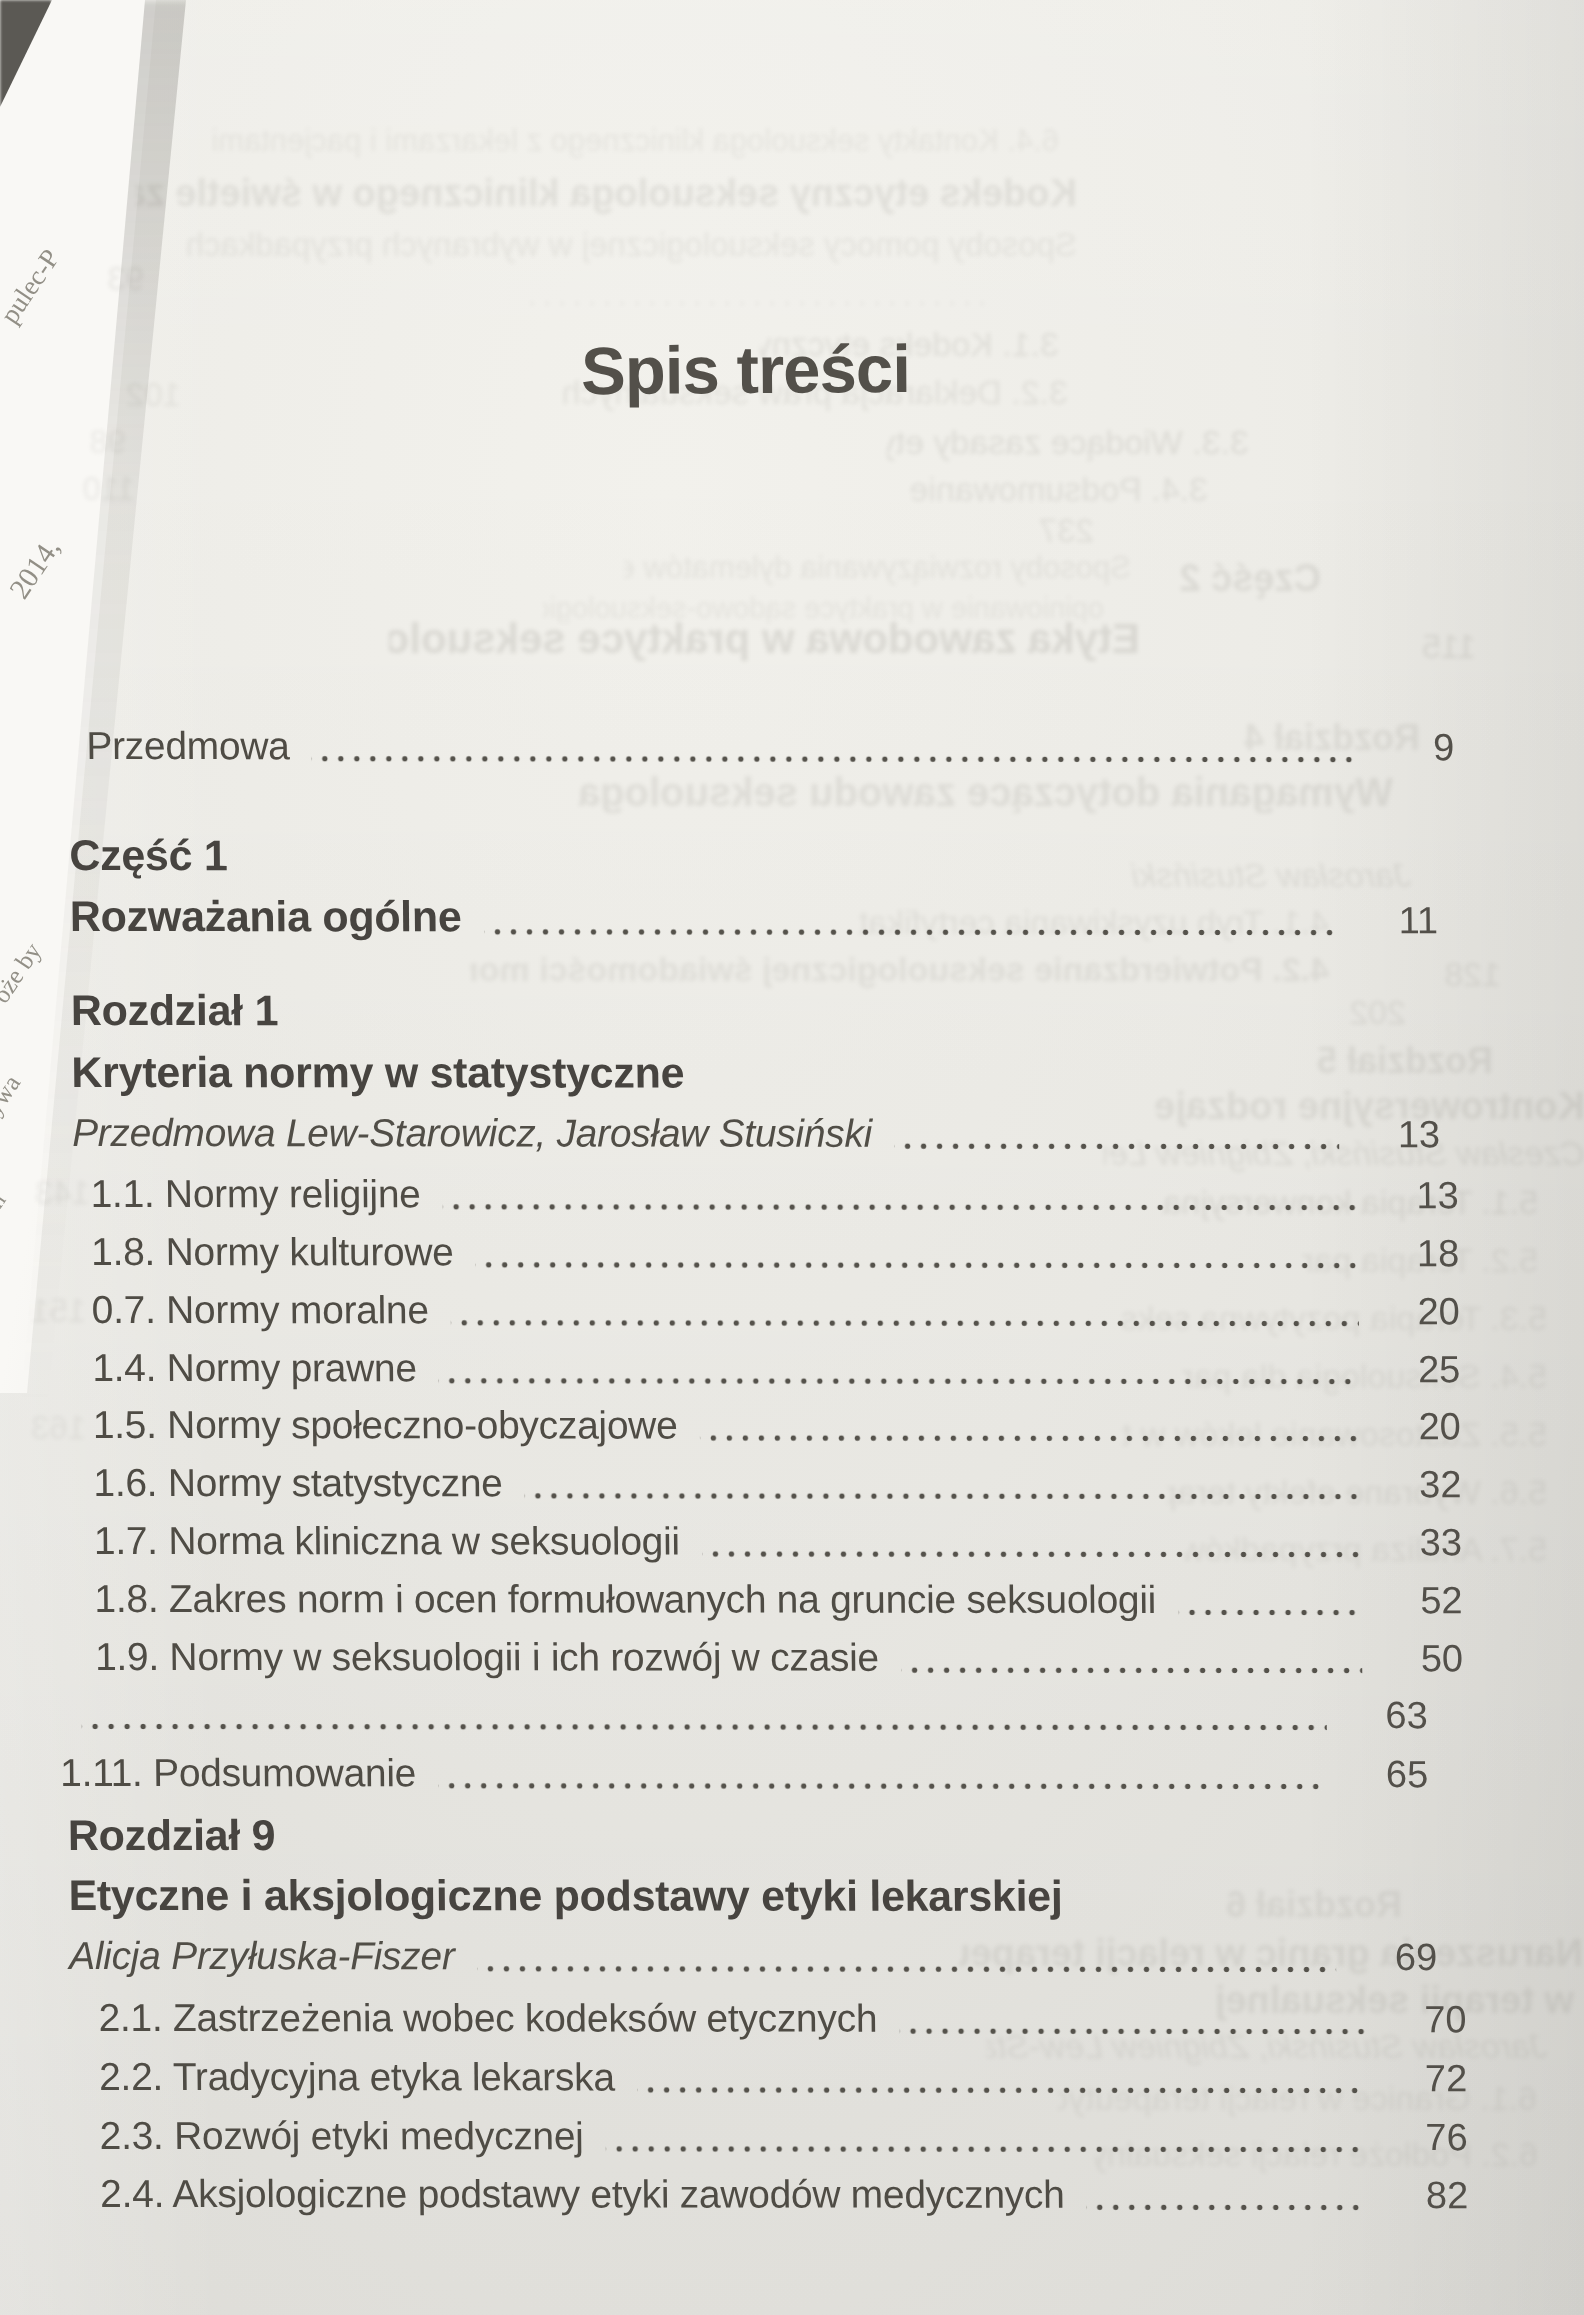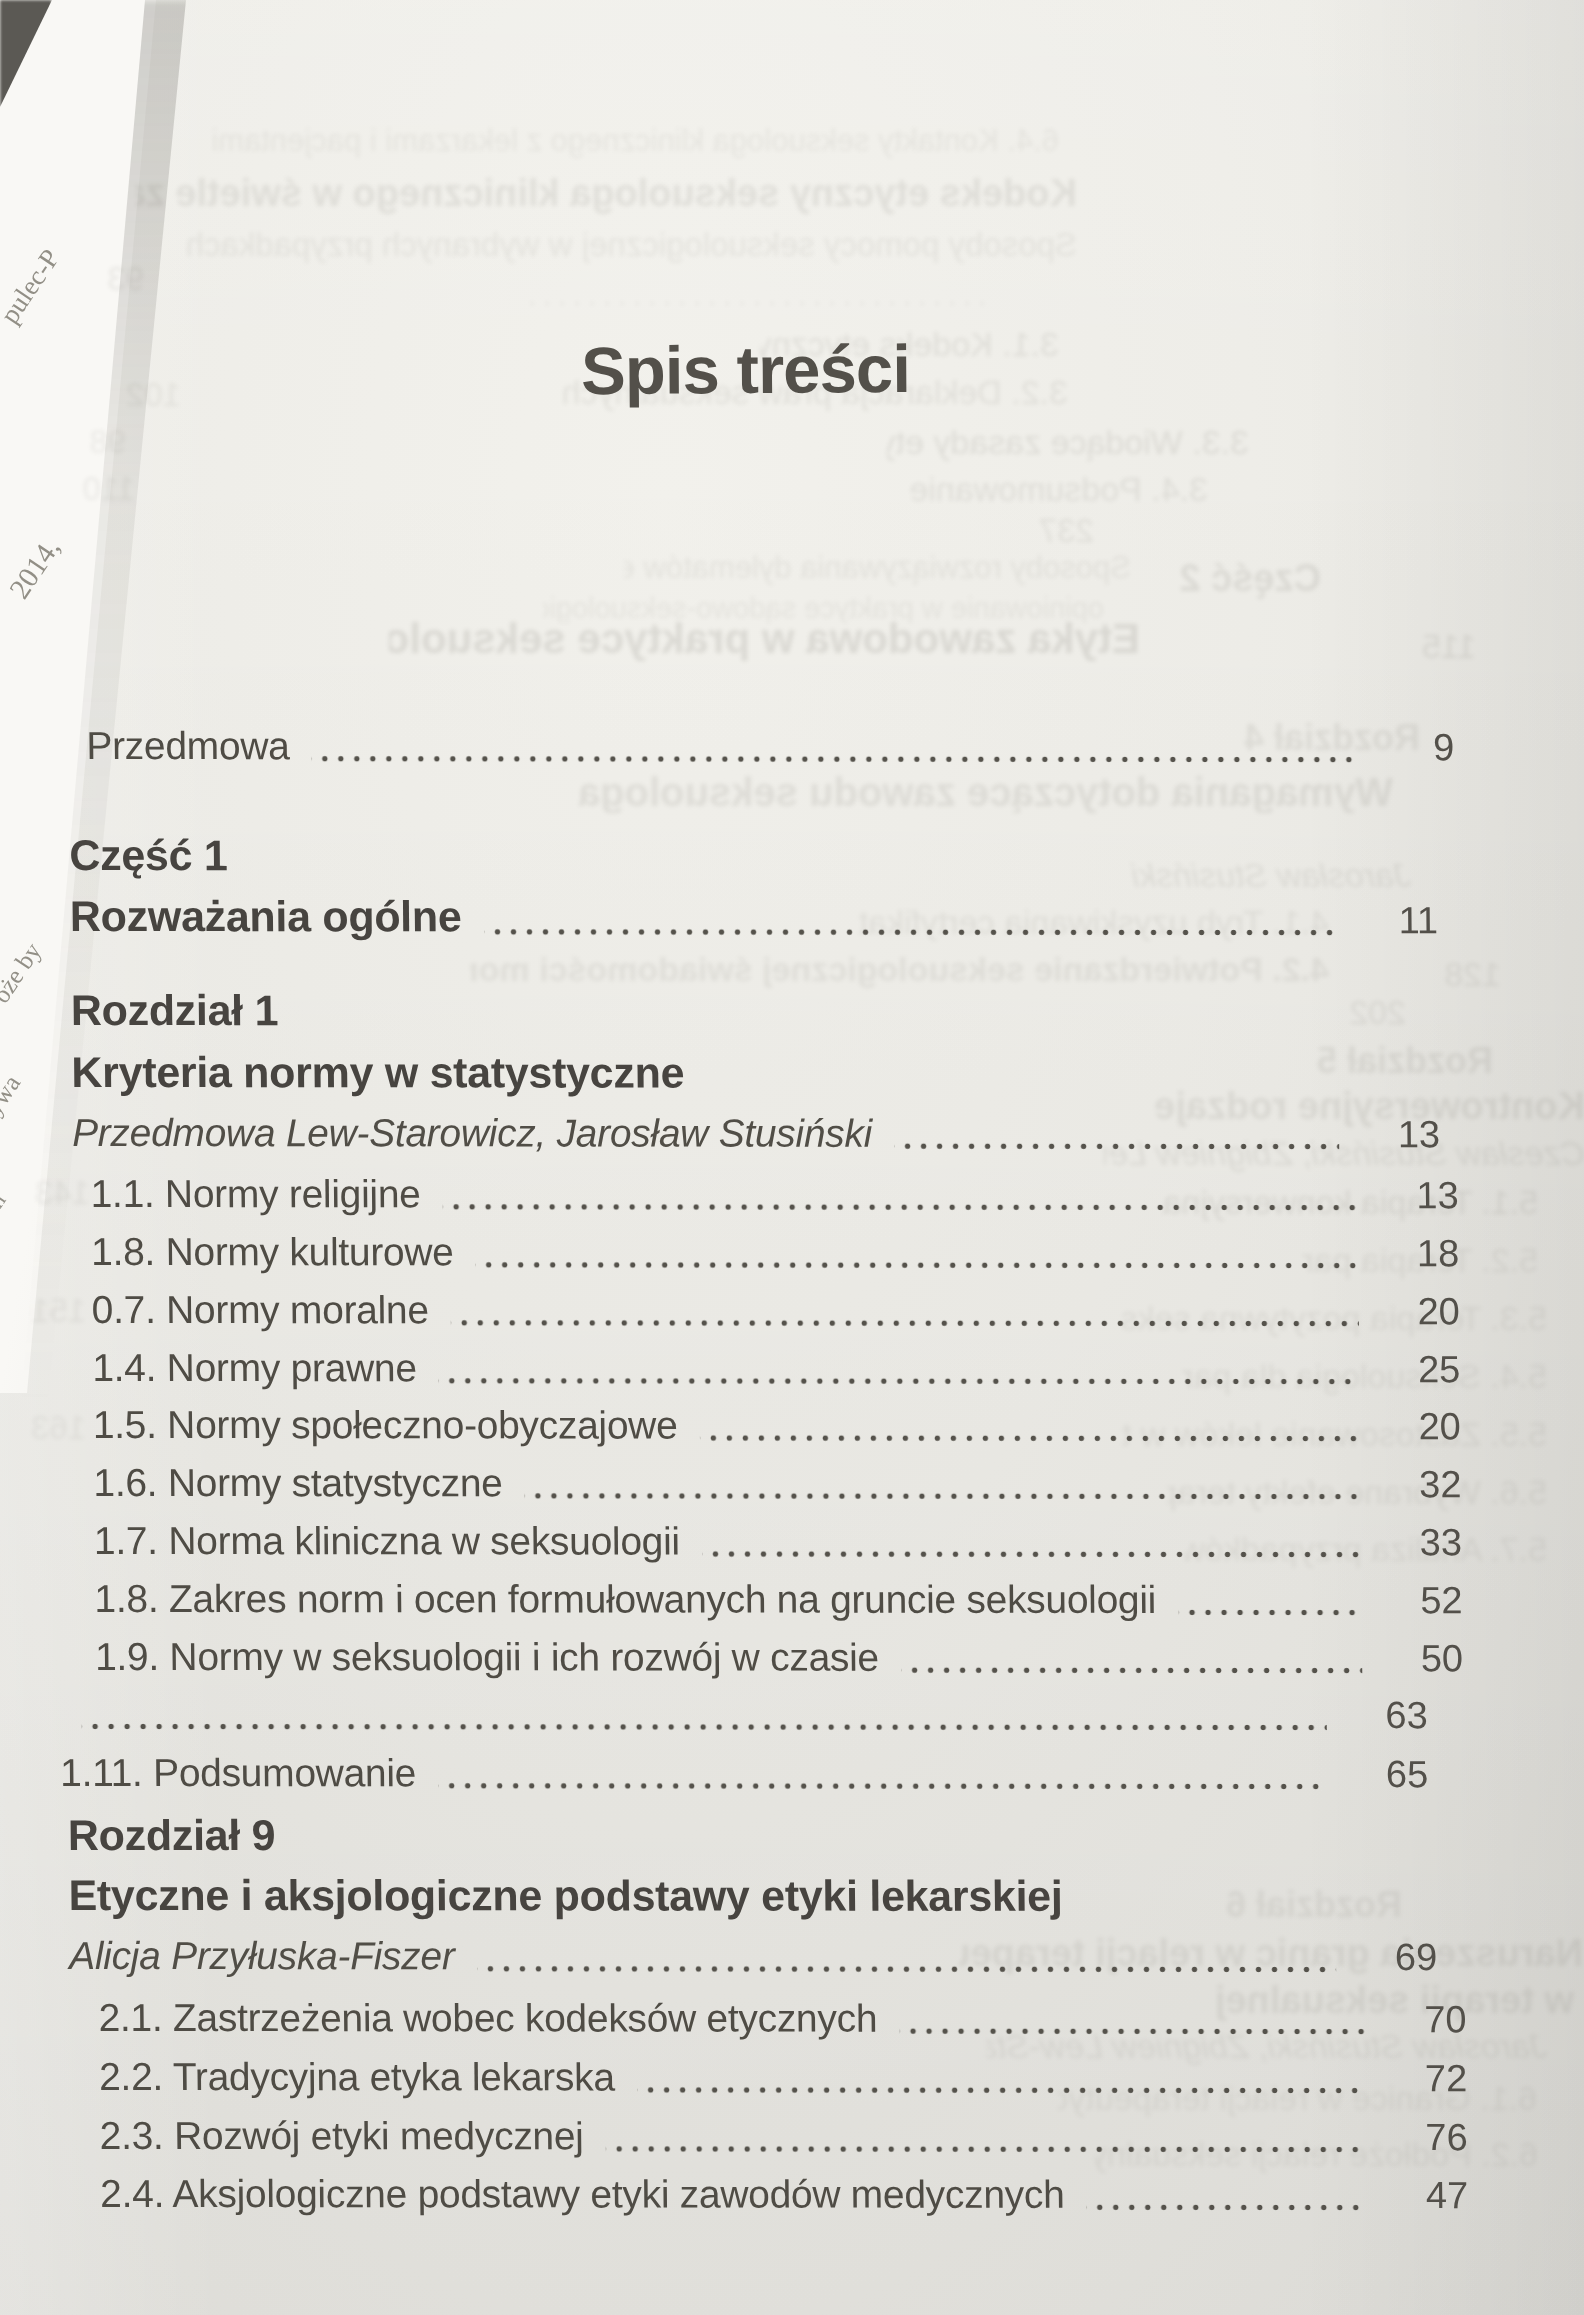--- a/index.html
+++ b/index.html
@@ -231,17 +231,17 @@
         <span class="pg">72</span>
       </div>
       <div class="row r-plain pad-a" style="top: 1399px;">
         <span class="lbl">2.3. Rozwój etyki medycznej</span>
         <span class="dots"></span>
         <span class="pg">76</span>
       </div>
       <div class="row r-plain pad-a" style="top: 1457px;">
         <span class="lbl">2.4. Aksjologiczne podstawy etyki zawodów medycznych</span>
         <span class="dots"></span>
-        <span class="pg">47</span>
+        <span class="pg">82</span>
       </div>
     </div>
 </div>
 
 
 </body></html>

